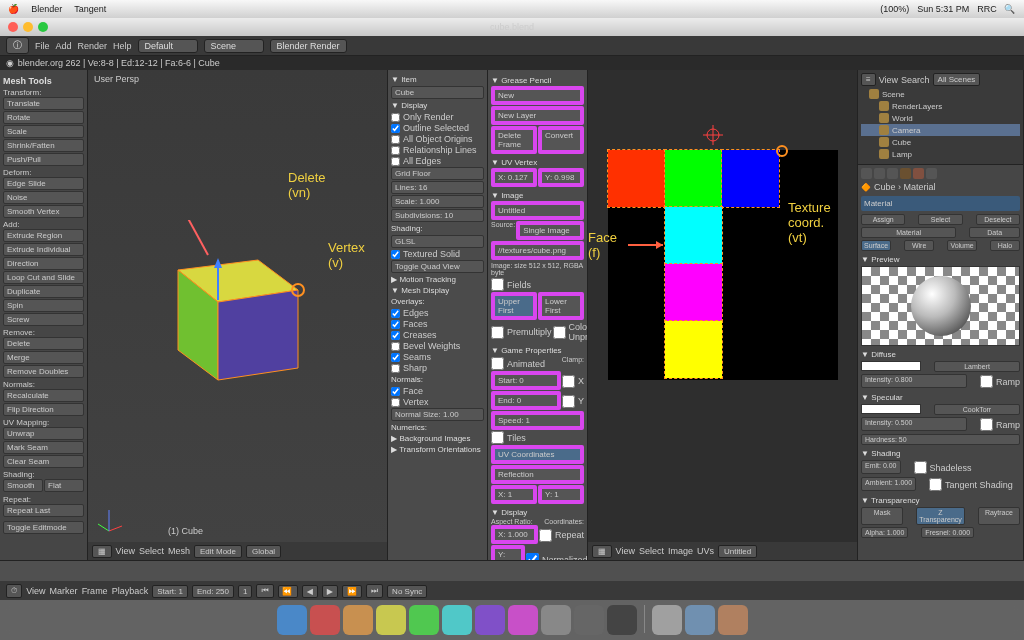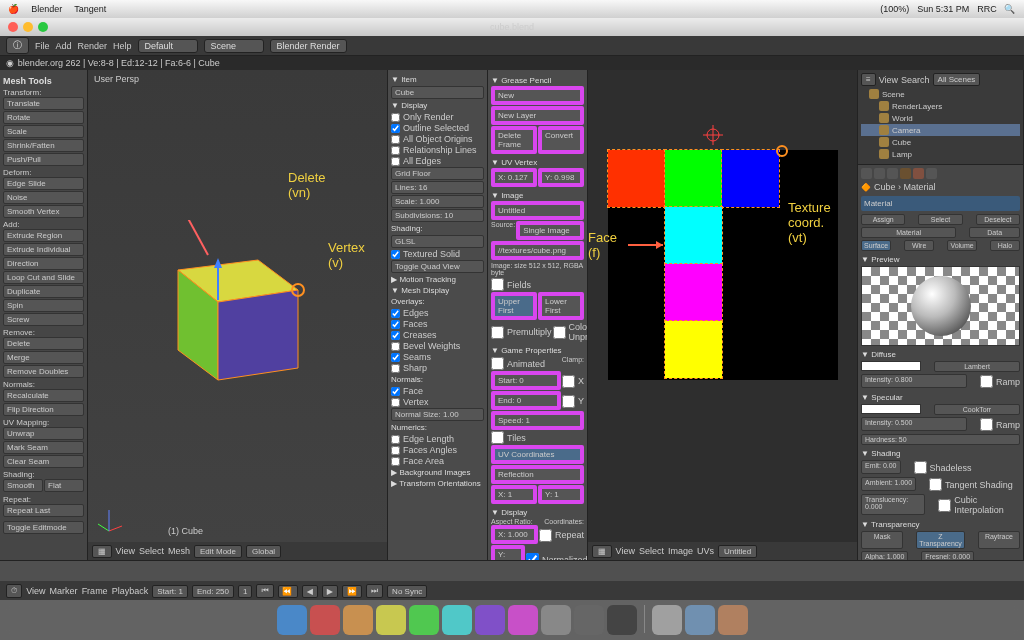--- a/index.html
+++ b/index.html
@@ -263,34 +263,20 @@
     <label class="ck">
         <input type="checkbox" checked="" style="">
         <span>Face</span>
       </label>
     <label class="ck">
         <input type="checkbox" style="">
         <span>Vertex</span>
       </label>
     <span class="fld">Normal Size: 1.00</span>
     <div class="sh">Numerics:</div>
-    <div id="num-cks">
-        <label class="ck">
-          <input type="checkbox" style="">
-          <span>Edge Length</span>
-        </label>
-        <label class="ck">
-          <input type="checkbox" style="">
-          <span>Faces Angles</span>
-        </label>
-        <label class="ck">
-          <input type="checkbox" style="">
-          <span>Face Area</span>
-        </label>
-      </div>
     <div class="sh">▶ Background Images</div>
     <div class="sh">▶ Transform Orientations</div>
   </div>
 
   <div class="col uvprop">
     <div class="sh">▼ Grease Pencil</div>
     <span class="btn">New</span>
     <span class="btn">New Layer</span>
     <div class="row">
         <span class="btn">Delete Frame</span>
@@ -528,27 +514,20 @@
           <label class="ck">
             <input type="checkbox" style="">
             <span>Shadeless</span>
           </label>
         </div>
       <div class="btnrow">
           <span class="fld">Ambient: 1.000</span>
           <label class="ck">
             <input type="checkbox" style="">
             <span>Tangent Shading</span>
-          </label>
-        </div>
-      <div class="btnrow">
-          <span class="fld">Translucency: 0.000</span>
-          <label class="ck">
-            <input type="checkbox" style="">
-            <span>Cubic Interpolation</span>
           </label>
         </div>
       <div class="ph">▼ Transparency</div>
       <div class="btnrow">
           <span class="b">Mask</span>
           <span class="b on">Z Transparency</span>
           <span class="b">Raytrace</span>
         </div>
       <div class="btnrow">
           <span class="fld">Alpha: 1.000</span>

